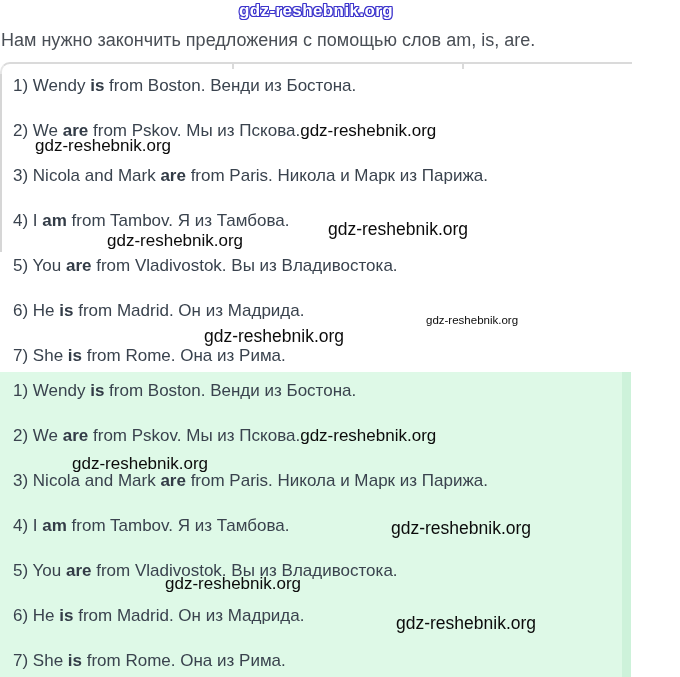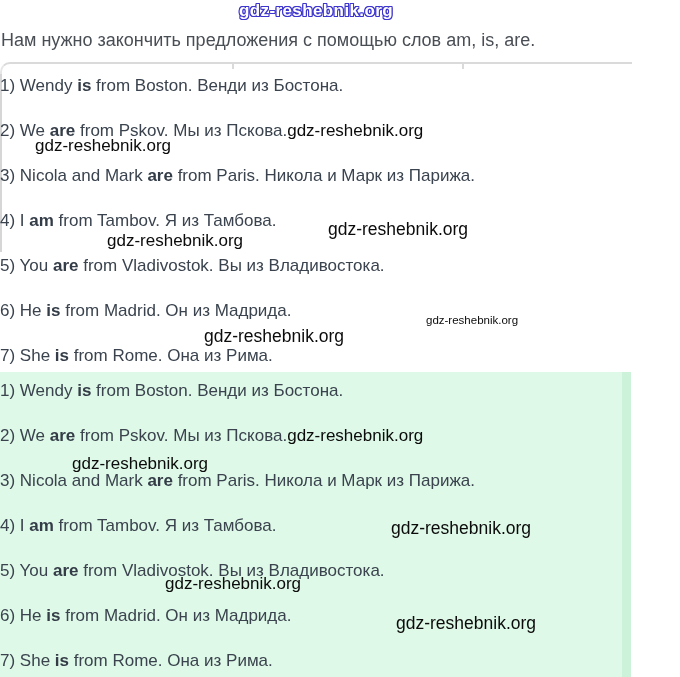--- a/index.html
+++ b/index.html
@@ -27,21 +27,21 @@
     border-radius:10px 10px 0 0; box-sizing:border-box;
   }
   .tick {
     position:absolute; top:63px; width:2px; height:6px; background:#dadada;
   }
   .left-rail {
     position:absolute; left:0; top:74px; width:2px; height:178px; background:#d6d6d6;
   }
   
   .line {
-    position:absolute; left:0; font-size:17px; color:#3a434e; white-space:pre;
+    position:absolute; left:13px; font-size:17px; color:#3a434e; white-space:pre;
   }
   .line b { font-weight:700; color:#333c47; }
   
   .wm {
     position:absolute; font-size:17px; color:#0b0b0b; white-space:pre;
   }
   .wm.sz18 { font-size:17.5px; }
   .wm.small { font-size:11.5px; }
   .wm-inline { font-size:17px; color:#0b0b0b; }
   

